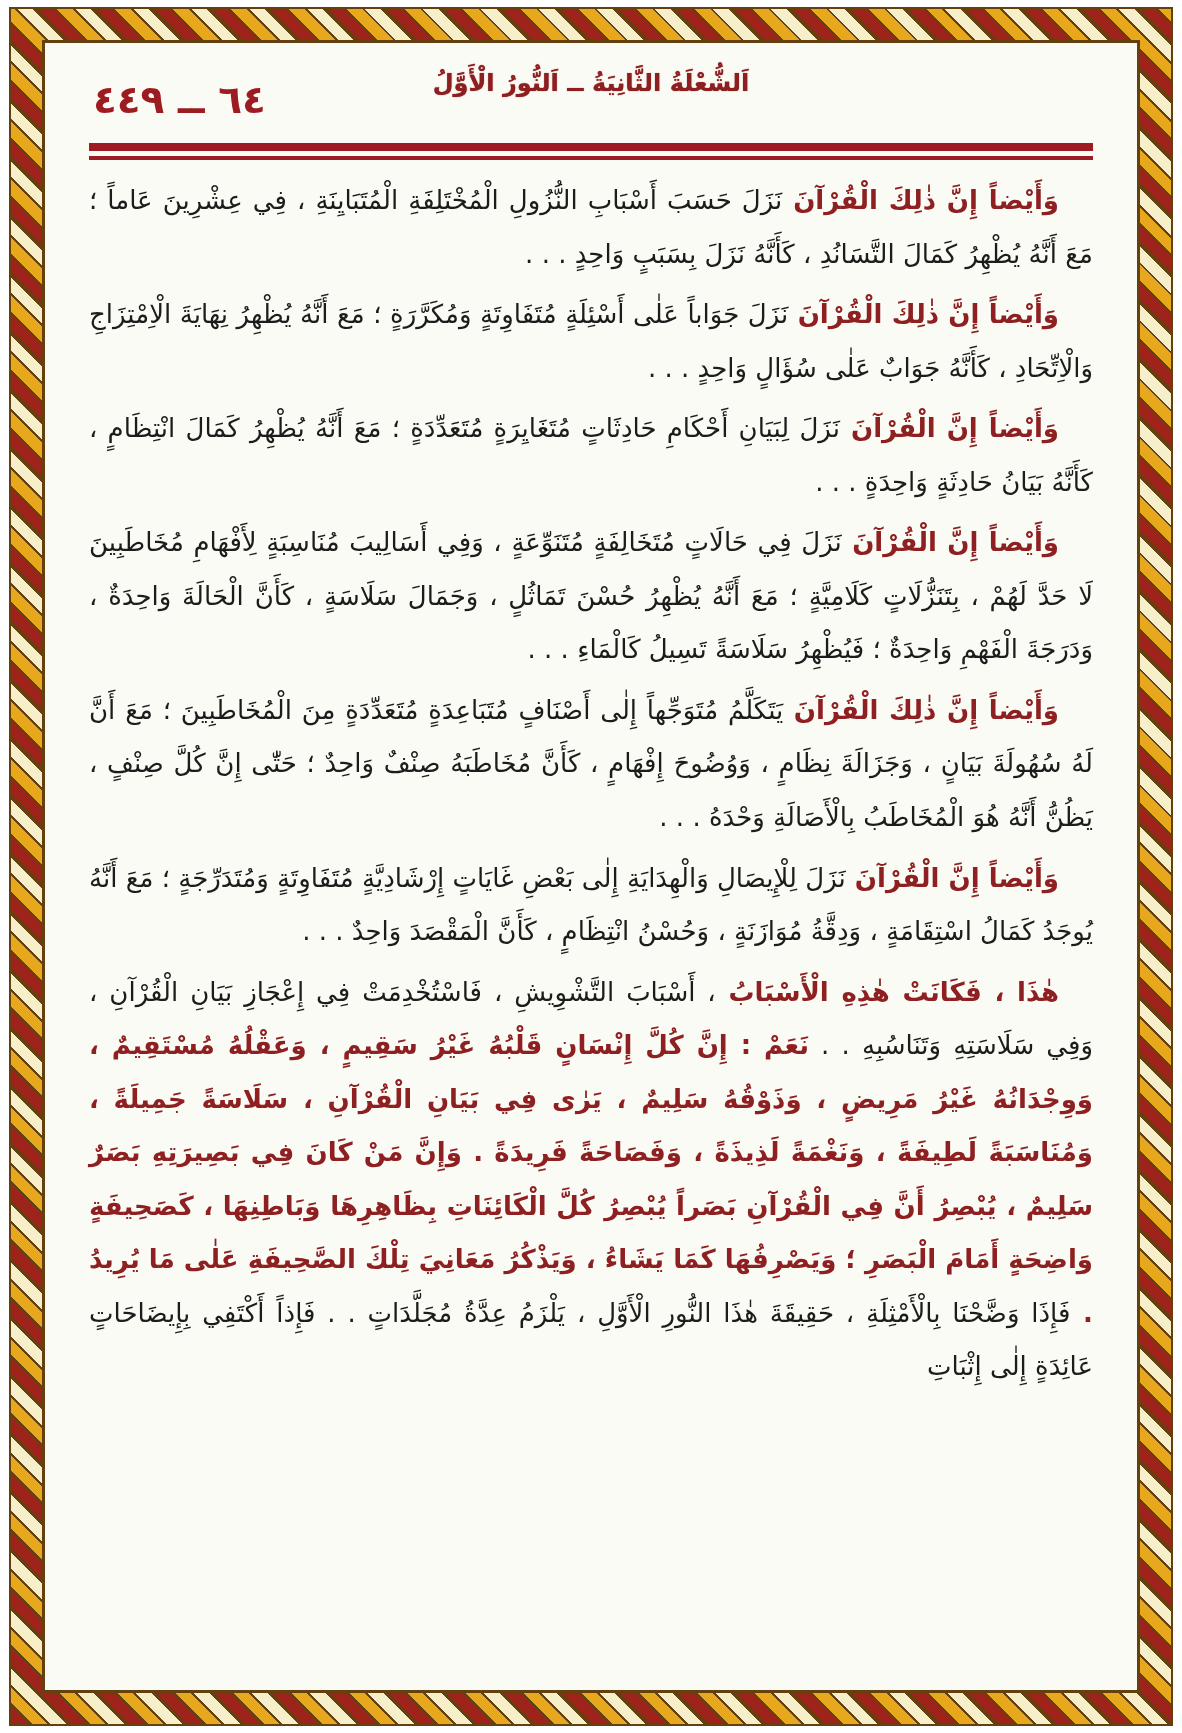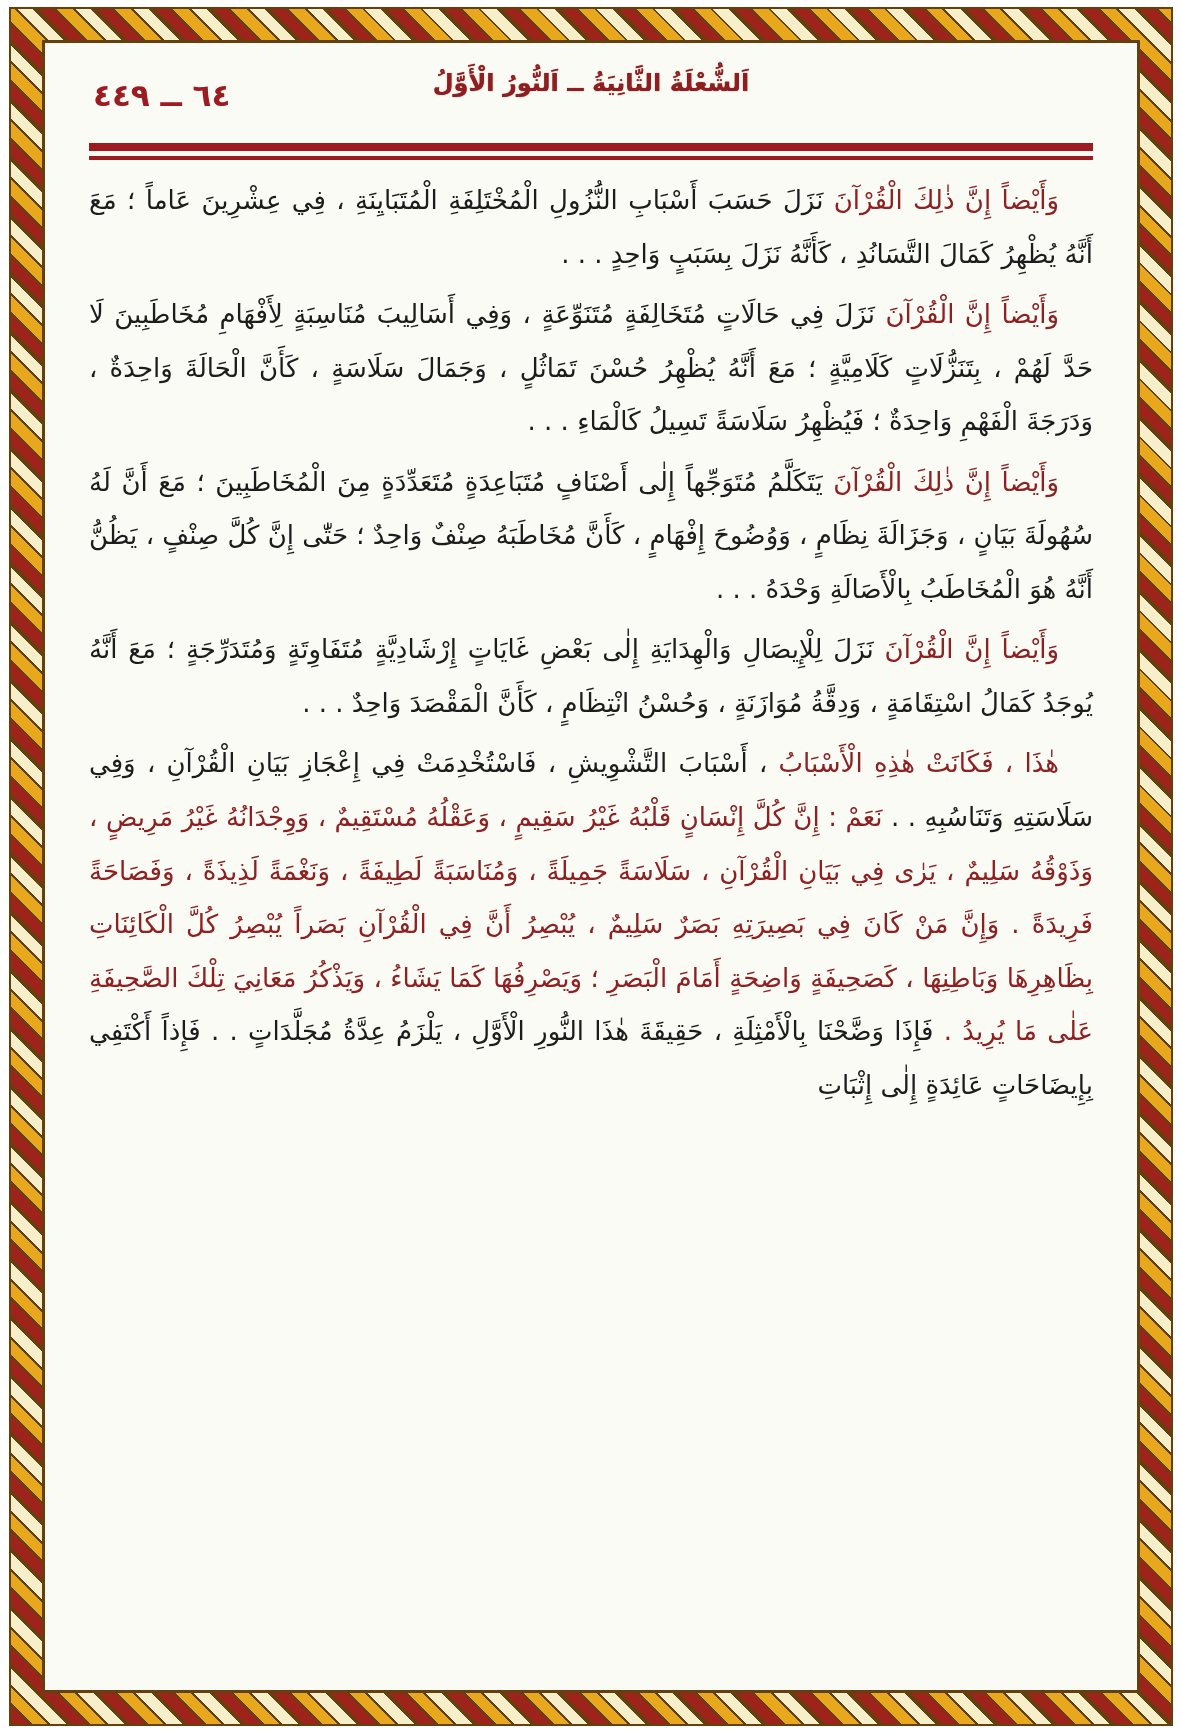--- a/index.html
+++ b/index.html
@@ -30,21 +30,21 @@
     width:100%;height:100%;
     border:3px solid #64400f;
     background:#fbfbf5;
     padding:16px 44px 10px;
     overflow:hidden;
     direction:rtl;
   }
   .header{position:relative;height:66px;margin-top:6px;}
   .page-number{
     position:absolute;left:4px;top:12px;
-    font-size:31px;font-weight:700;color:#9d1c21;
+    font-size:39px;font-weight:700;color:#9d1c21;
     direction:rtl;
   }
   .page-title{
     text-align:center;
     font-size:24px;font-weight:700;color:#8e1f21;
     padding-top:4px;
     text-shadow:0 0 1px #8e1f21;
   }
   .rules{margin-top:12px;}
   .rule-thick{height:8px;background:#9d1c21;}
@@ -52,21 +52,21 @@
   .text-body{margin-top:14px;}
   .para{
     font-size:26px;
     line-height:2.06;
     text-align:justify;
     text-align-last:right;
     margin:0 0 7px 0;
     text-indent:34px;
     color:#1c1c1c;
   }
-  .seg-red{color:#8e2022;font-weight:400;}
+  .seg-red{color:#8e2022;font-weight:700;}
   .seg-black{color:#1c1c1c;font-weight:400;}
 </style>
 </head>
 <body>
 
 <div class="frame-outer">
   <div class="frame-band">
     <div class="page">
 
       <div class="header">
@@ -74,20 +74,22 @@
         <div class="page-title">اَلشُّعْلَةُ الثَّانِيَةُ ــ اَلنُّورُ الْأَوَّلُ</div>
       </div>
 
       <div class="rules">
         <div class="rule-thick"></div>
         <div class="rule-thin"></div>
       </div>
 
       <div class="text-body">
           <p class="para"><span class="seg-red">وَأَيْضاً إِنَّ ذٰلِكَ الْقُرْآنَ </span><span class="seg-black">نَزَلَ حَسَبَ أَسْبَابِ النُّزُولِ الْمُخْتَلِفَةِ الْمُتَبَايِنَةِ ، فِي عِشْرِينَ عَاماً ؛ مَعَ أَنَّهُ يُظْهِرُ كَمَالَ التَّسَانُدِ ، كَأَنَّهُ نَزَلَ بِسَبَبٍ وَاحِدٍ . . .</span></p>
+          <p class="para"><span class="seg-red">وَأَيْضاً إِنَّ ذٰلِكَ الْقُرْآنَ </span><span class="seg-black">نَزَلَ جَوَاباً عَلٰى أَسْئِلَةٍ مُتَفَاوِتَةٍ وَمُكَرَّرَةٍ ؛ مَعَ أَنَّهُ يُظْهِرُ نِهَايَةَ الْاِمْتِزَاجِ وَالْاِتِّحَادِ ، كَأَنَّهُ جَوَابٌ عَلٰى سُؤَالٍ وَاحِدٍ . . .</span></p>
+          <p class="para"><span class="seg-red">وَأَيْضاً إِنَّ الْقُرْآنَ </span><span class="seg-black">نَزَلَ لِبَيَانِ أَحْكَامِ حَادِثَاتٍ مُتَغَايِرَةٍ مُتَعَدِّدَةٍ ؛ مَعَ أَنَّهُ يُظْهِرُ كَمَالَ انْتِظَامٍ ، كَأَنَّهُ بَيَانُ حَادِثَةٍ وَاحِدَةٍ . . .</span></p>
           <p class="para"><span class="seg-red">وَأَيْضاً إِنَّ الْقُرْآنَ </span><span class="seg-black">نَزَلَ فِي حَالَاتٍ مُتَخَالِفَةٍ مُتَنَوِّعَةٍ ، وَفِي أَسَالِيبَ مُنَاسِبَةٍ لِأَفْهَامِ مُخَاطَبِينَ لَا حَدَّ لَهُمْ ، بِتَنَزُّلَاتٍ كَلَامِيَّةٍ ؛ مَعَ أَنَّهُ يُظْهِرُ حُسْنَ تَمَاثُلٍ ، وَجَمَالَ سَلَاسَةٍ ، كَأَنَّ الْحَالَةَ وَاحِدَةٌ ، وَدَرَجَةَ الْفَهْمِ وَاحِدَةٌ ؛ فَيُظْهِرُ سَلَاسَةً تَسِيلُ كَالْمَاءِ . . .</span></p>
           <p class="para"><span class="seg-red">وَأَيْضاً إِنَّ ذٰلِكَ الْقُرْآنَ </span><span class="seg-black">يَتَكَلَّمُ مُتَوَجِّهاً إِلٰى أَصْنَافٍ مُتَبَاعِدَةٍ مُتَعَدِّدَةٍ مِنَ الْمُخَاطَبِينَ ؛ مَعَ أَنَّ لَهُ سُهُولَةَ بَيَانٍ ، وَجَزَالَةَ نِظَامٍ ، وَوُضُوحَ إِفْهَامٍ ، كَأَنَّ مُخَاطَبَهُ صِنْفٌ وَاحِدٌ ؛ حَتّٰى إِنَّ كُلَّ صِنْفٍ ، يَظُنُّ أَنَّهُ هُوَ الْمُخَاطَبُ بِالْأَصَالَةِ وَحْدَهُ . . .</span></p>
           <p class="para"><span class="seg-red">وَأَيْضاً إِنَّ الْقُرْآنَ </span><span class="seg-black">نَزَلَ لِلْإِيصَالِ وَالْهِدَايَةِ إِلٰى بَعْضِ غَايَاتٍ إِرْشَادِيَّةٍ مُتَفَاوِتَةٍ وَمُتَدَرِّجَةٍ ؛ مَعَ أَنَّهُ يُوجَدُ كَمَالُ اسْتِقَامَةٍ ، وَدِقَّةُ مُوَازَنَةٍ ، وَحُسْنُ انْتِظَامٍ ، كَأَنَّ الْمَقْصَدَ وَاحِدٌ . . .</span></p>
           <p class="para"><span class="seg-red">هٰذَا ، فَكَانَتْ هٰذِهِ الْأَسْبَابُ </span><span class="seg-black">، أَسْبَابَ التَّشْوِيشِ ، فَاسْتُخْدِمَتْ فِي إِعْجَازِ بَيَانِ الْقُرْآنِ ، وَفِي سَلَاسَتِهِ وَتَنَاسُبِهِ . . </span><span class="seg-red">نَعَمْ : إِنَّ كُلَّ إِنْسَانٍ قَلْبُهُ غَيْرُ سَقِيمٍ ، وَعَقْلُهُ مُسْتَقِيمٌ ، وَوِجْدَانُهُ غَيْرُ مَرِيضٍ ، وَذَوْقُهُ سَلِيمٌ ، يَرٰى فِي بَيَانِ الْقُرْآنِ ، سَلَاسَةً جَمِيلَةً ، وَمُنَاسَبَةً لَطِيفَةً ، وَنَغْمَةً لَذِيذَةً ، وَفَصَاحَةً فَرِيدَةً . وَإِنَّ مَنْ كَانَ فِي بَصِيرَتِهِ بَصَرٌ سَلِيمٌ ، يُبْصِرُ أَنَّ فِي الْقُرْآنِ بَصَراً يُبْصِرُ كُلَّ الْكَائِنَاتِ بِظَاهِرِهَا وَبَاطِنِهَا ، كَصَحِيفَةٍ وَاضِحَةٍ أَمَامَ الْبَصَرِ ؛ وَيَصْرِفُهَا كَمَا يَشَاءُ ، وَيَذْكُرُ مَعَانِيَ تِلْكَ الصَّحِيفَةِ عَلٰى مَا يُرِيدُ . </span><span class="seg-black">فَإِذَا وَضَّحْنَا بِالْأَمْثِلَةِ ، حَقِيقَةَ هٰذَا النُّورِ الْأَوَّلِ ، يَلْزَمُ عِدَّةُ مُجَلَّدَاتٍ . . فَإِذاً أَكْتَفِي بِإِيضَاحَاتٍ عَائِدَةٍ إِلٰى إِثْبَاتِ</span></p>
         </div>
 
     </div>
   </div>
 </div>
 

